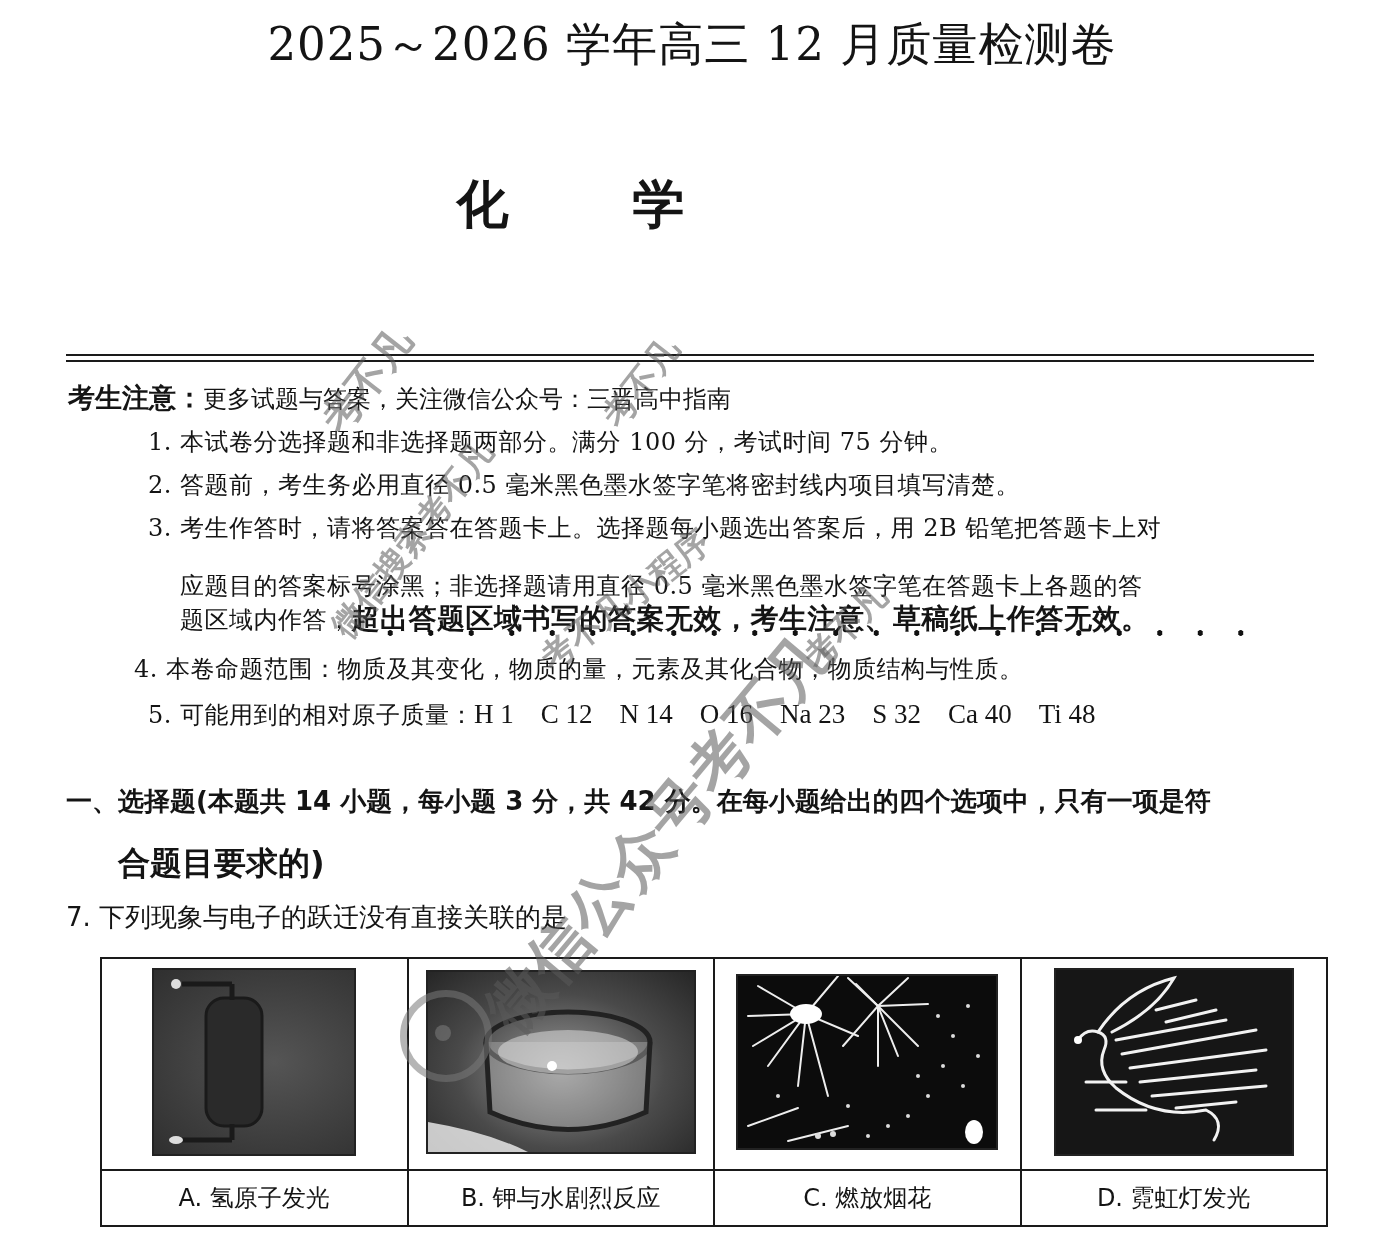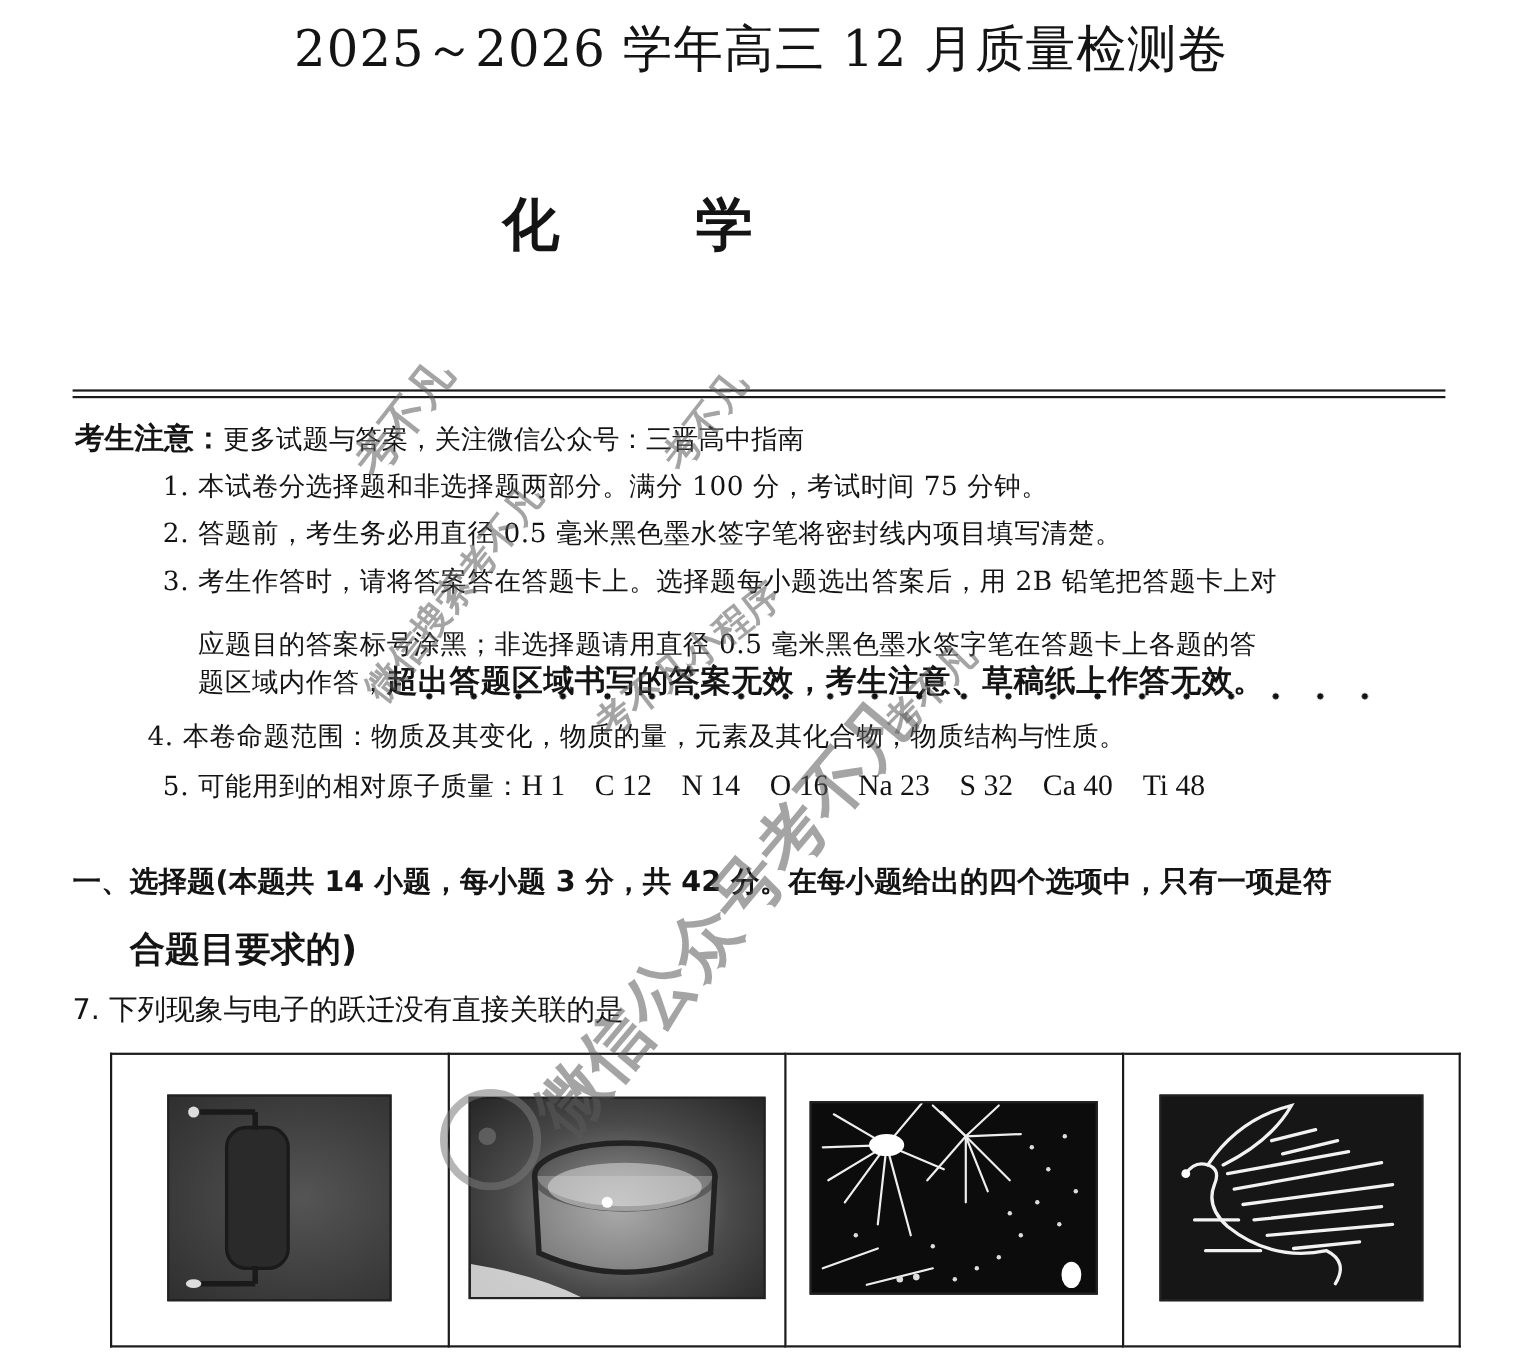--- a/index.html
+++ b/index.html
@@ -191,20 +191,26 @@
             <path d="M30 112 L70 112"></path>
                 <path d="M40 140 L90 140"></path>
             <path d="M100 40 L140 30"></path>
                 <path d="M110 52 L160 40"></path>
           </g>
           <circle cx="22" cy="70" r="4" fill="#fff"></circle>
         </svg>
       </div>
     </td>
   </tr>
+  <tr class="label-row">
+    <td>A. 氢原子发光</td>
+    <td>B. 钾与水剧烈反应</td>
+    <td>C. 燃放烟花</td>
+    <td>D. 霓虹灯发光</td>
+  </tr>
 </tbody>
   </table>
 
 <div class="wm-logo"></div>
 <div class="watermark" style="left:330px; top:400px; font-size:40px; transform:rotate(-52deg);">考不凡</div>
 <div class="watermark" style="left:340px; top:610px; font-size:34px; transform:rotate(-52deg);">微信搜索考不凡</div>
 <div class="watermark" style="left:610px; top:400px; font-size:34px; transform:rotate(-52deg);">考不凡</div>
 <div class="watermark" style="left:545px; top:640px; font-size:34px; transform:rotate(-38deg);">考不凡小程序</div>
 <div class="watermark" style="left:500px; top:980px; font-size:62px; transform:rotate(-50deg);">微信公众号考不凡</div>
 <div class="watermark" style="left:810px; top:640px; font-size:34px; transform:rotate(-45deg);">考不凡</div>

